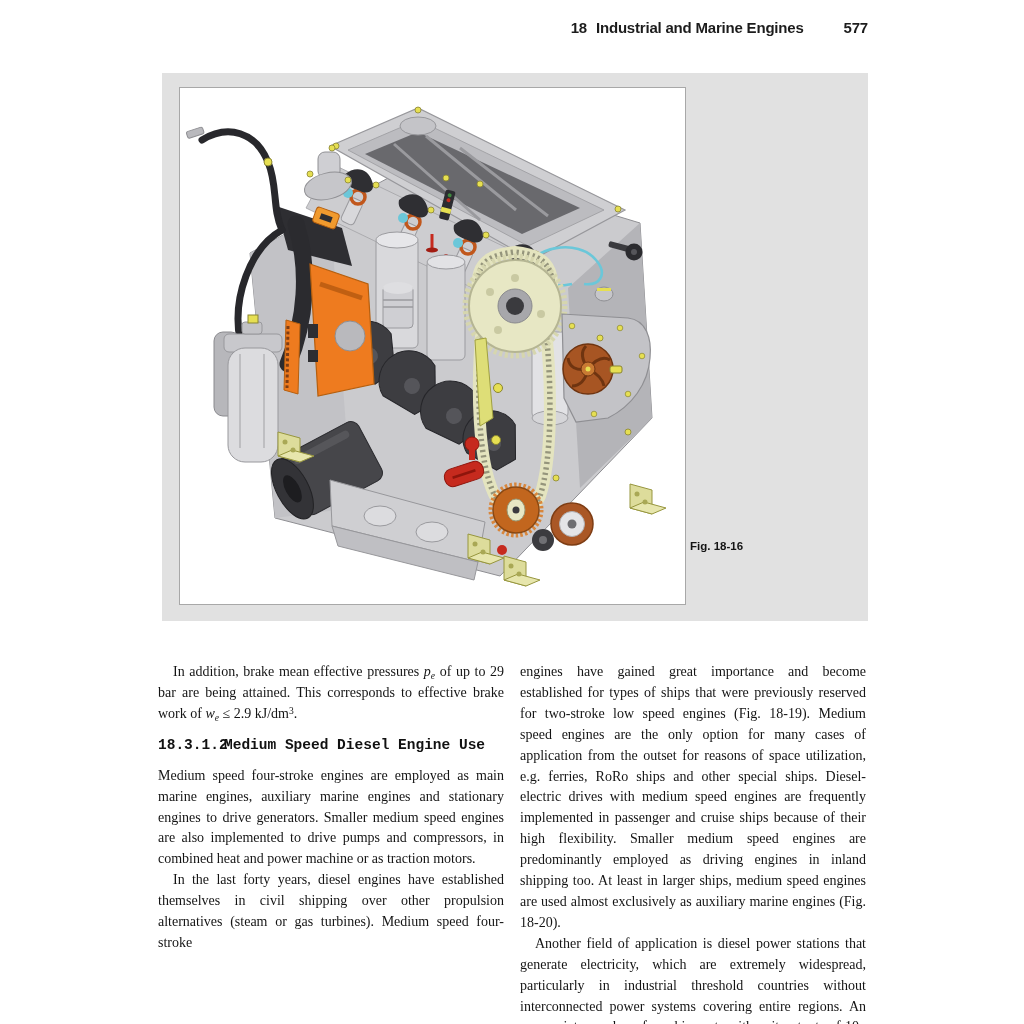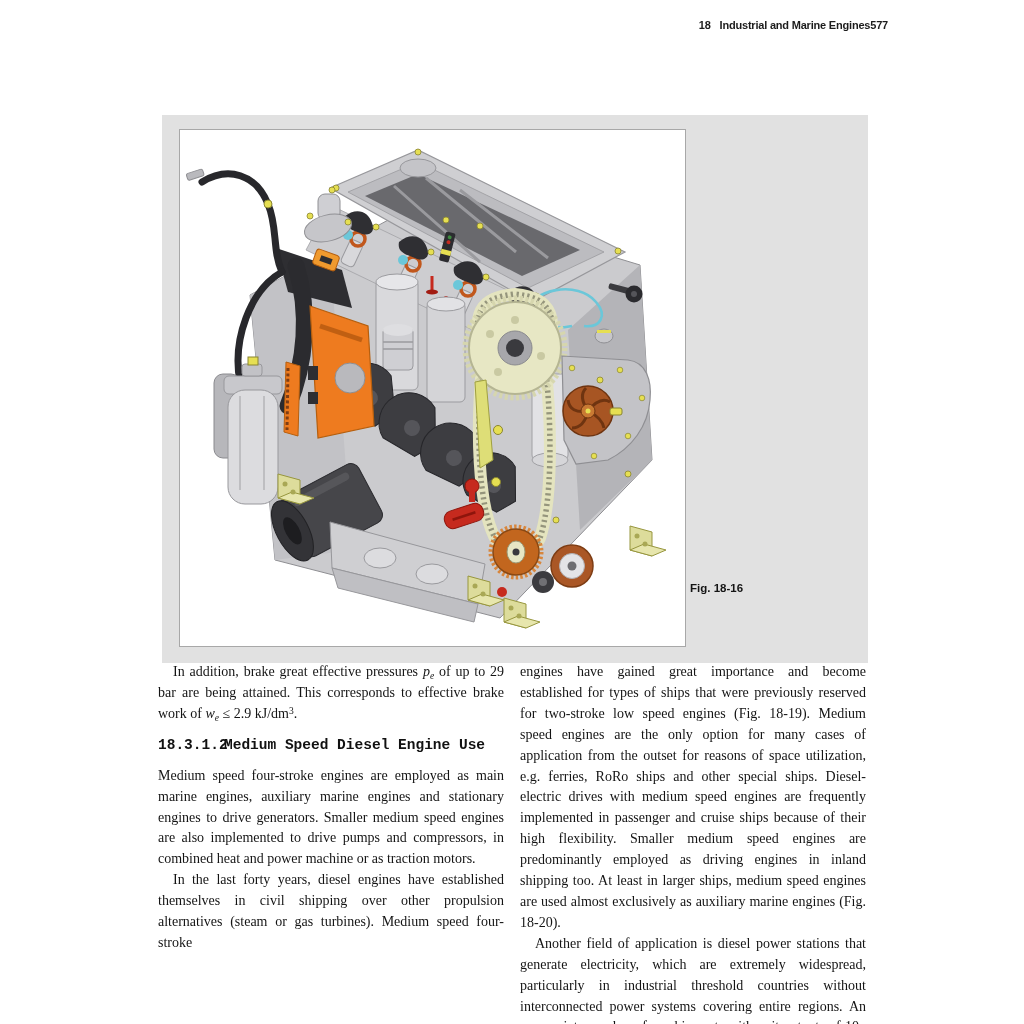--- a/index.html
+++ b/index.html
@@ -5,29 +5,28 @@
   html,body{margin:0;padding:0;}
   body{
     width:1024px;height:1024px;position:relative;overflow:hidden;
     background:#ffffff;
   }
   
   .page-header{
     position:absolute;top:19px;left:0;width:868px;
     display:flex;justify-content:flex-end;align-items:flex-start;
     font-family:"Liberation Sans",sans-serif;font-weight:bold;
-    font-size:11px;color:#1c1c1c;letter-spacing:-0.2px;padding-left:20px;
+    font-size:15px;color:#1c1c1c;letter-spacing:-0.2px;
   }
   .page-header .chap{margin-right:9px;}
-  .page-header .pgnum{}
+  .page-header .pgnum{margin-left:40px;}
   
   .figure-panel{
     position:absolute;left:162px;top:73px;width:706px;height:548px;
     background:#e1e1e1;
-    margin-top:42px;
   }
   .figure-box{
     position:absolute;left:17px;top:14px;width:505px;height:516px;
     background:#ffffff;border:1px solid #a8a8a8;box-sizing:content-box;
   }
   .figure-caption{
     position:absolute;left:528px;top:466px;width:172px;
     font-family:"Liberation Sans",sans-serif;color:#141414;
     font-size:10.5px;line-height:15px;
   }
@@ -322,21 +321,21 @@
       </g>
     </svg>
   </div>
   <div class="figure-caption">
     <div class="fig-label">Fig. 18-16</div>
   </div>
 </div>
 
 <div class="text-columns">
   <div class="col">
-    <p class="indent"><span>In addition, brake great effective pressures </span><i class="v">p</i><sub class="e">e</sub><span> of up to 29 bar are being attained. This corresponds to effective brake work of </span><i class="v">w</i><sub class="e">e</sub><span> ≤ 2.9 kJ/dm</span><sup class="s">3</sup><span>.</span></p>
+    <p class="indent"><span>In addition, brake mean effective pressures </span><i class="v">p</i><sub class="e">e</sub><span> of up to 29 bar are being attained. This corresponds to effective brake work of </span><i class="v">w</i><sub class="e">e</sub><span> ≤ 2.9 kJ/dm</span><sup class="s">3</sup><span>.</span></p>
     <h3 class="section-heading"><span class="num">18.3.1.2</span><span>Medium Speed Diesel Engine Use</span></h3>
     <p>Medium speed four-stroke engines are employed as main marine engines, auxiliary marine engines and stationary engines to drive generators. Smaller medium speed engines are also implemented to drive pumps and compressors, in combined heat and power machine or as traction motors.</p>
     <p class="indent">In the last forty years, diesel engines have established themselves in civil shipping over other propulsion alternatives (steam or gas turbines). Medium speed four-stroke</p>
   </div>
   <div class="col">
     <p>engines have gained great importance and become established for types of ships that were previously reserved for two-stroke low speed engines (Fig. 18-19). Medium speed engines are the only option for many cases of application from the outset for reasons of space utilization, e.g. ferries, RoRo ships and other special ships. Diesel-electric drives with medium speed engines are frequently implemented in passenger and cruise ships because of their high flexibility. Smaller medium speed engines are predominantly employed as driving engines in inland shipping too. At least in larger ships, medium speed engines are used almost exclusively as auxiliary marine engines (Fig. 18-20).</p>
     <p class="indent">Another field of application is diesel power stations that generate electricity, which are extremely widespread, particularly in industrial threshold countries without interconnected power systems covering entire regions. An appropriate number of machine sets with unit outputs of 10–20 MW can be used to cost effectively erect power stations of up to 100 MW and higher in short time, especially since they can be progressively expanded based on demand.</p>
   </div>
 </div>
 

